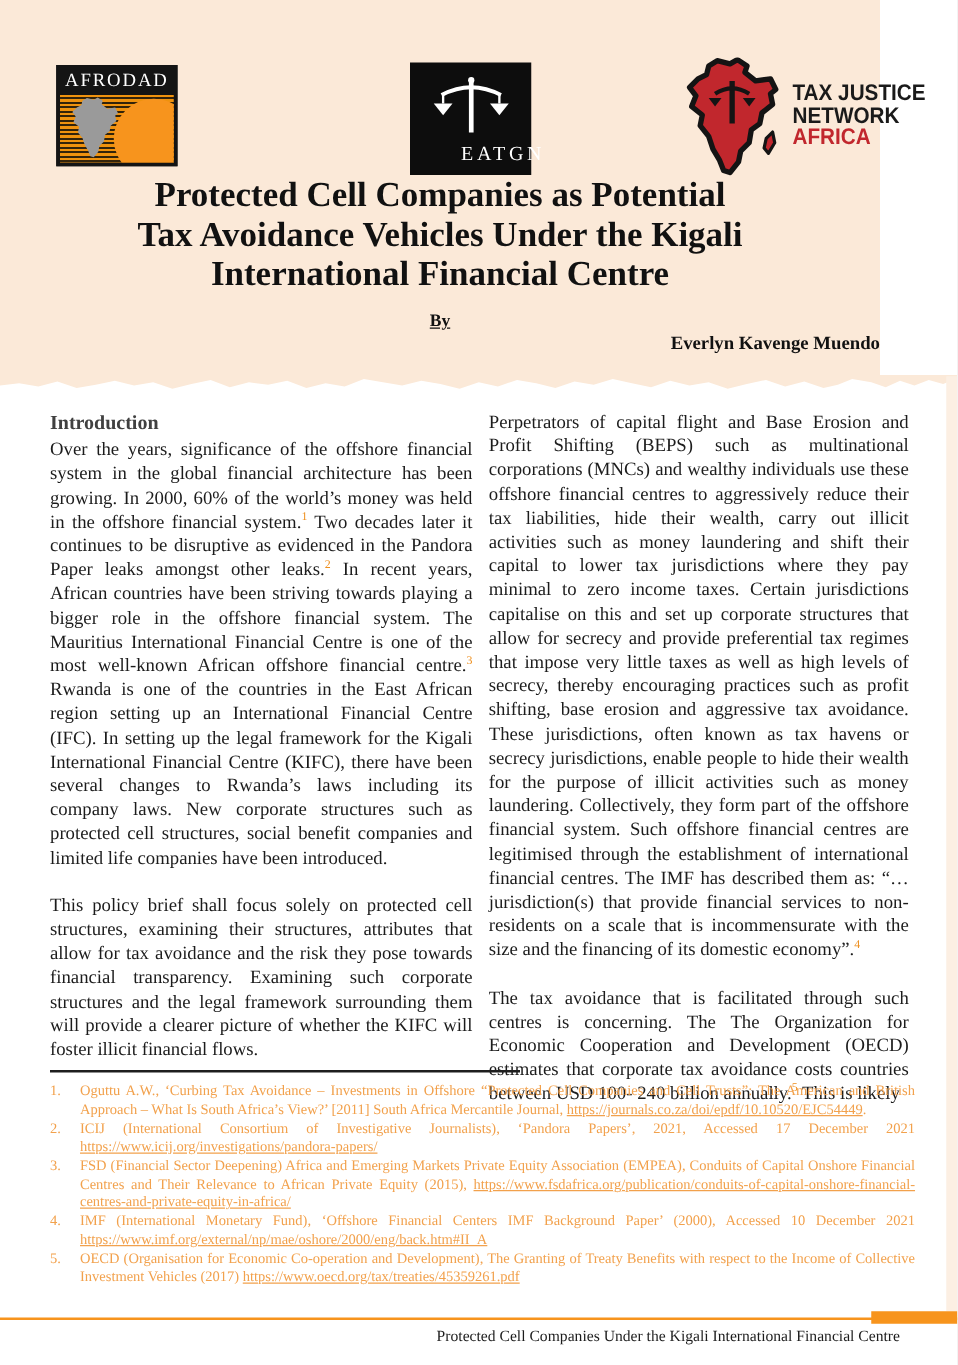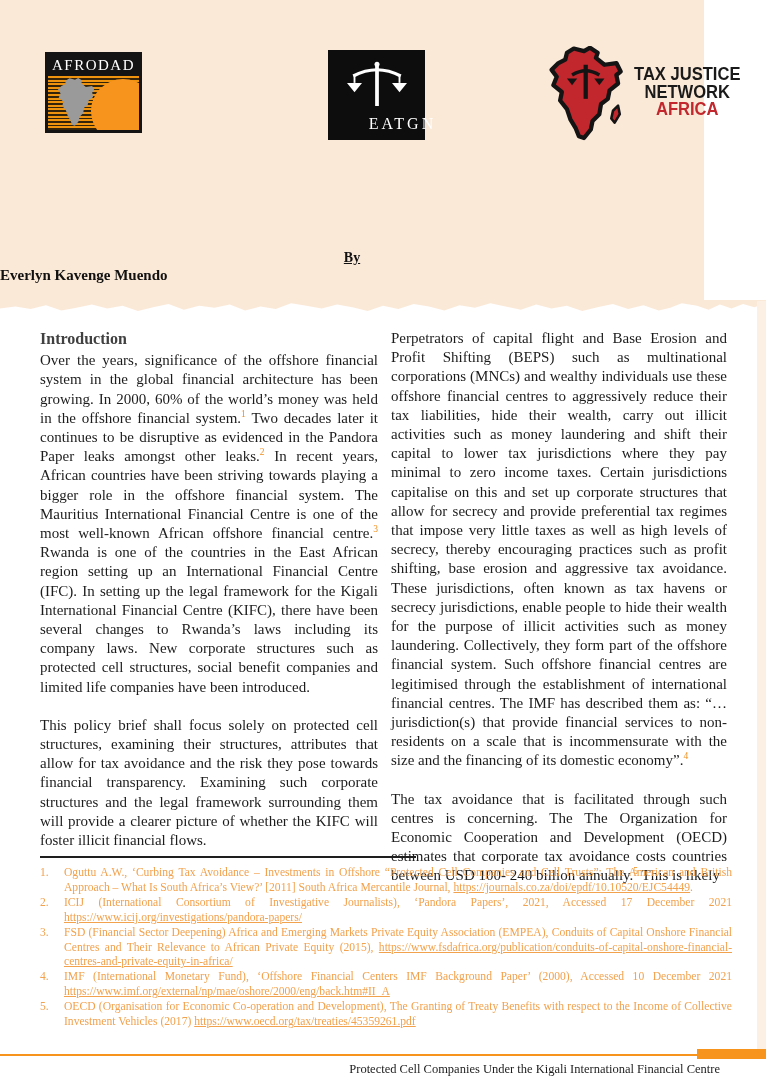--- a/index.html
+++ b/index.html
@@ -28,32 +28,32 @@
   .afrodad-africa{position:absolute;left:4px;top:1px;width:46px;height:52px;}
 
   
   .logo-eatgn{position:absolute;left:328px;top:50px;width:97px;height:90px;background:#0d0d0d;}
   .eatgn-scales{position:absolute;top:11px;left:50%;transform:translateX(-50%);
     width:64px;height:50px;}
   .eatgn-label{position:absolute;bottom:7px;width:100%;text-align:center;color:#fff;
     font-size:16px;letter-spacing:3px;padding-left:26px;}
 
   
-  .logo-tjna{position:absolute;left:540px;top:46px;width:192px;height:98px;text-align:center;}
+  .logo-tjna{position:absolute;left:540px;top:46px;width:192px;height:98px;}
   .tjna-africa{position:absolute;left:0;top:0;width:88px;height:98px;}
   .tjna-text{position:absolute;left:94px;top:20px;font-family:"Liberation Sans",sans-serif;
     font-weight:bold;font-size:18px;line-height:17.5px;color:#1a1a1a;
     transform:scaleX(.92);transform-origin:left top;white-space:nowrap;}
   .tjna-red{color:#C1272D;}
 
   .title{position:absolute;top:141px;left:0;width:100%;margin:0;text-align:center;
     font-weight:bold;font-size:28px;line-height:31.5px;color:#111;}
   .byline{position:absolute;top:250px;width:100%;text-align:center;
     font-weight:bold;font-size:14px;color:#111;text-decoration:underline;}
-  .author{position:absolute;top:267px;width:100%;text-align:left;
+  .author{position:absolute;top:267px;width:100%;text-align:right;
     font-weight:bold;font-size:15px;color:#111;}
 
   
   .col{position:absolute;top:329px;font-size:15px;line-height:19.2px;
     text-align:justify;color:#1c1c1c;}
   .col-left{left:40px;width:338px;}
   .col-right{left:391px;width:336px;}
   .col p{margin:0 0 19px 0;}
   .intro-heading{color:#404040;font-size:16px;font-weight:bold;margin:0 0 3px 0;}
   sup{color:#EE8F1E;font-size:9.5px;line-height:0;}
@@ -121,20 +121,25 @@
           <path d="M62 38 L74 38 L68 46 Z" fill="#141414"></path>
         </g>
       </svg>
       <div class="tjna-text">
         <div>TAX JUSTICE</div>
         <div>NETWORK</div>
         <div class="tjna-red">AFRICA</div>
       </div>
     </div>
 
+    <h1 class="title">
+      <div>Protected Cell Companies as Potential</div>
+      <div>Tax Avoidance Vehicles Under the Kigali</div>
+      <div>International Financial Centre</div>
+    </h1>
     <div class="byline">By</div>
     <div class="author">Everlyn Kavenge Muendo</div>
   </div>
   <div class="torn"></div>
 
   <div class="col col-left">
     <h2 class="intro-heading">Introduction</h2>
     <p><span>Over the years, significance of the offshore financial system in the global financial architecture has been growing. In 2000, 60% of the world’s money was held in the offshore financial system.</span><sup>1</sup><span> Two decades later it continues to be disruptive as evidenced in the Pandora Paper leaks amongst other leaks.</span><sup>2</sup><span> In recent years, African countries have been striving towards playing a bigger role in the offshore financial system. The Mauritius International Financial Centre is one of the most well-known African offshore financial centre.</span><sup>3</sup><span> Rwanda is one of the countries in the East African region setting up an International Financial Centre (IFC). In setting up the legal framework for the Kigali International Financial Centre (KIFC), there have been several changes to Rwanda’s laws including its company laws. New corporate structures such as protected cell structures, social benefit companies and limited life companies have been introduced.</span></p>
     <p><span>This policy brief shall focus solely on protected cell structures, examining their structures, attributes that allow for tax avoidance and the risk they pose towards financial transparency. Examining such corporate structures and the legal framework surrounding them will provide a clearer picture of whether the KIFC will foster illicit financial flows.</span></p>
   </div>

